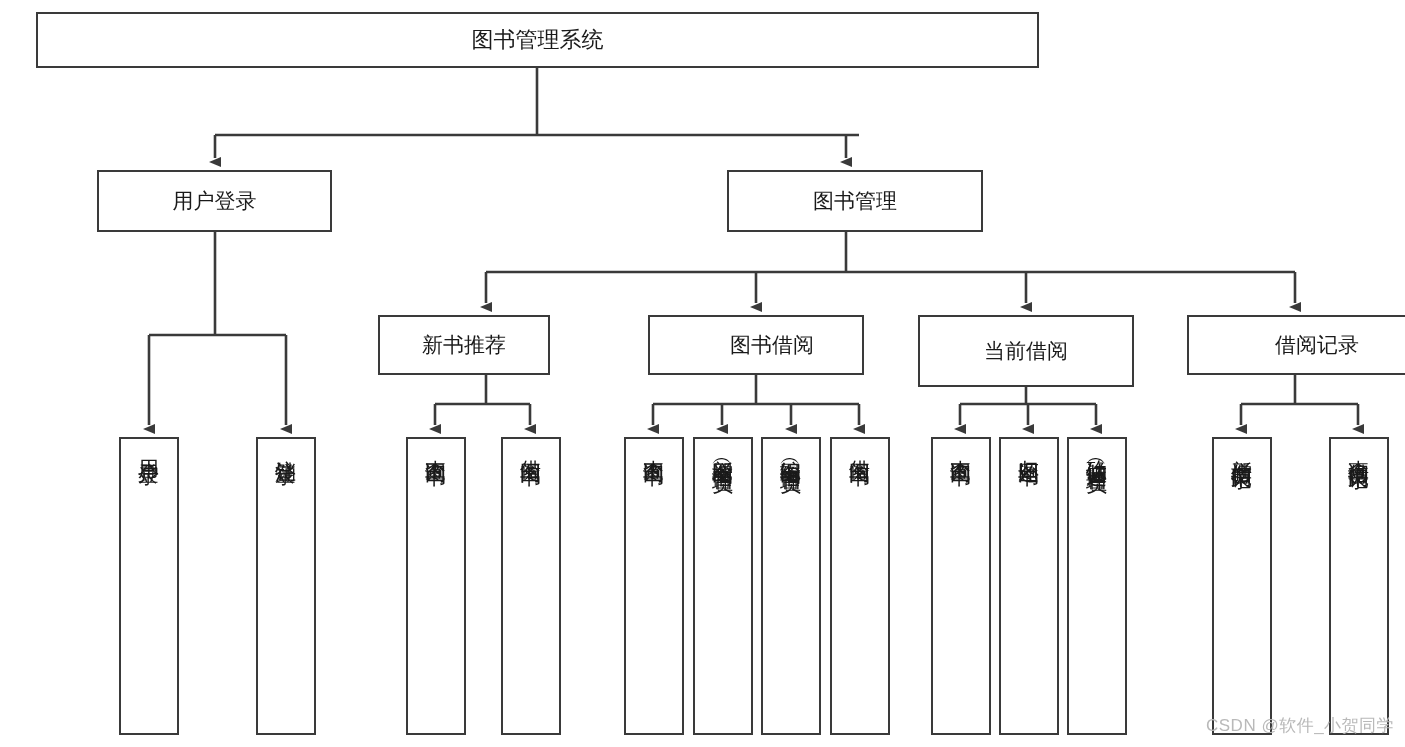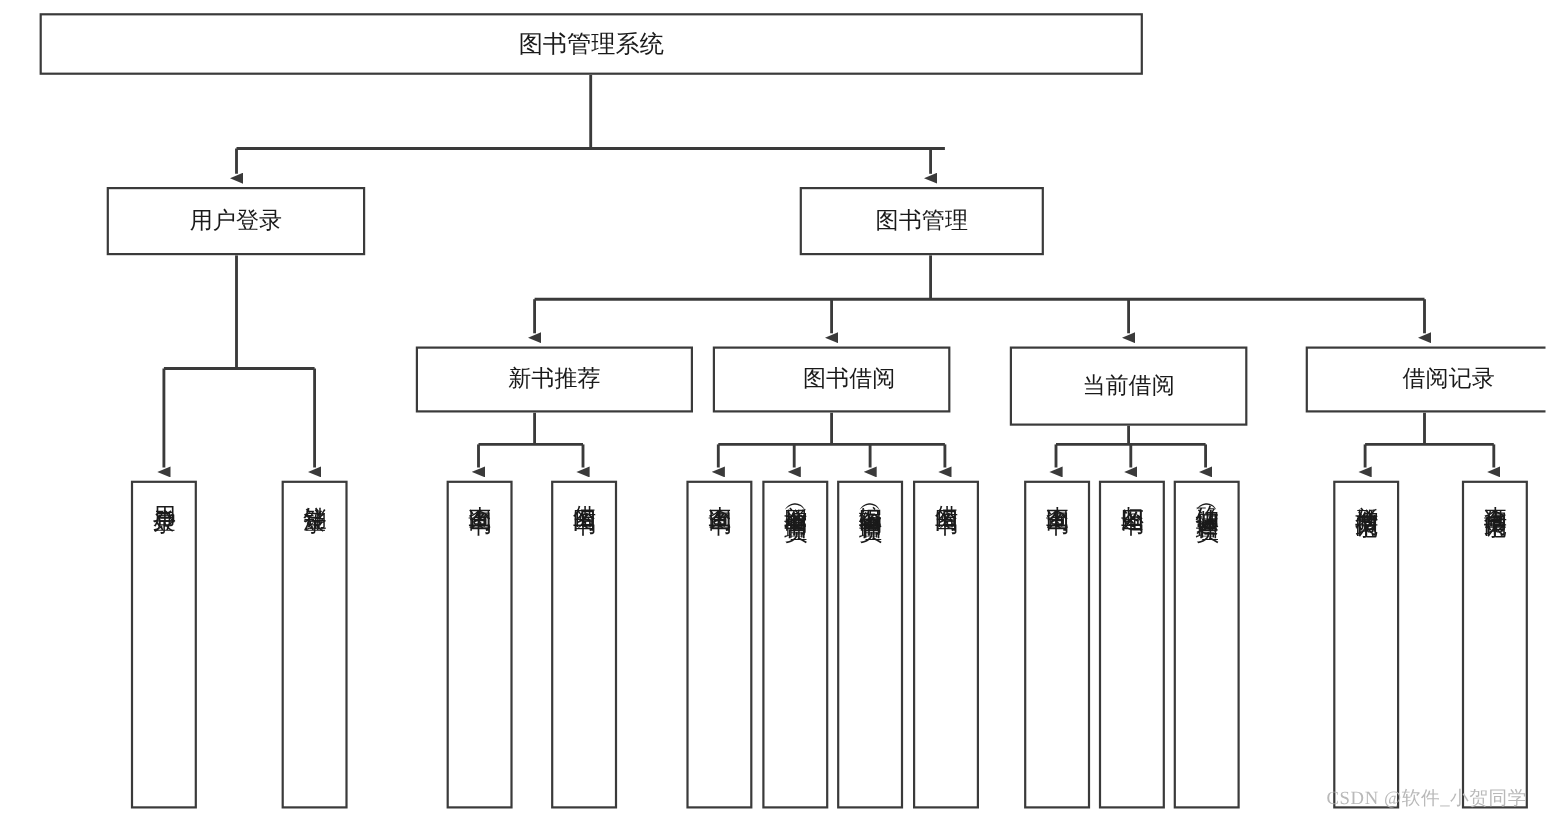--- a/index.html
+++ b/index.html
@@ -66,21 +66,21 @@
     display: inline-block;
   }
   .watermark {
     position: absolute;
     left: 1190px;
     top: 714px;
     font-size: 17px;
     color: #b9b9b9;
     white-space: nowrap;
     letter-spacing: 0.5px;
-    font-family: Liberation Serif, serif;
+    font-family: Liberation Sans, sans-serif;
   }
 </style>
 </head>
 <body>
 
 <div id="canvas">
 
   <svg id="edges" viewBox="0 0 1405 747" width="1405" height="747">
     <defs>
       <marker id="arrow" markerWidth="10" markerHeight="12" refX="1" refY="6" orient="auto" markerUnits="userSpaceOnUse">
@@ -131,25 +131,25 @@
     </g>
   </svg>
 
   <div class="node h root" style="left:20px; top:12px; width:1003px; height:56px;">
     <span class="node-label">图书管理系统</span>
   </div>
 
   <div class="node h" style="left:81px; top:170px; width:235px; height:62px;">
     <span class="node-label">用户登录</span>
   </div>
-  <div class="node h" style="left:711px; top:170px; width:222px; height:62px;">
+  <div class="node h" style="left:711px; top:170px; width:256px; height:62px;">
     <span class="node-label">图书管理</span>
   </div>
 
-  <div class="node h" style="left:362px; top:315px; width:252px; height:60px;">
+  <div class="node h" style="left:362px; top:315px; width:172px; height:60px;">
     <span class="node-label">新书推荐</span>
   </div>
   <div class="node h" style="left:632px; top:315px; width:216px; height:60px;padding-left:32px;">
     <span class="node-label">图书借阅</span>
   </div>
   <div class="node h" style="left:902px; top:315px; width:216px; height:72px;">
     <span class="node-label">当前借阅</span>
   </div>
   <div class="node h" style="left:1171px; top:315px; width:260px; height:60px;">
     <span class="node-label">借阅记录</span>

